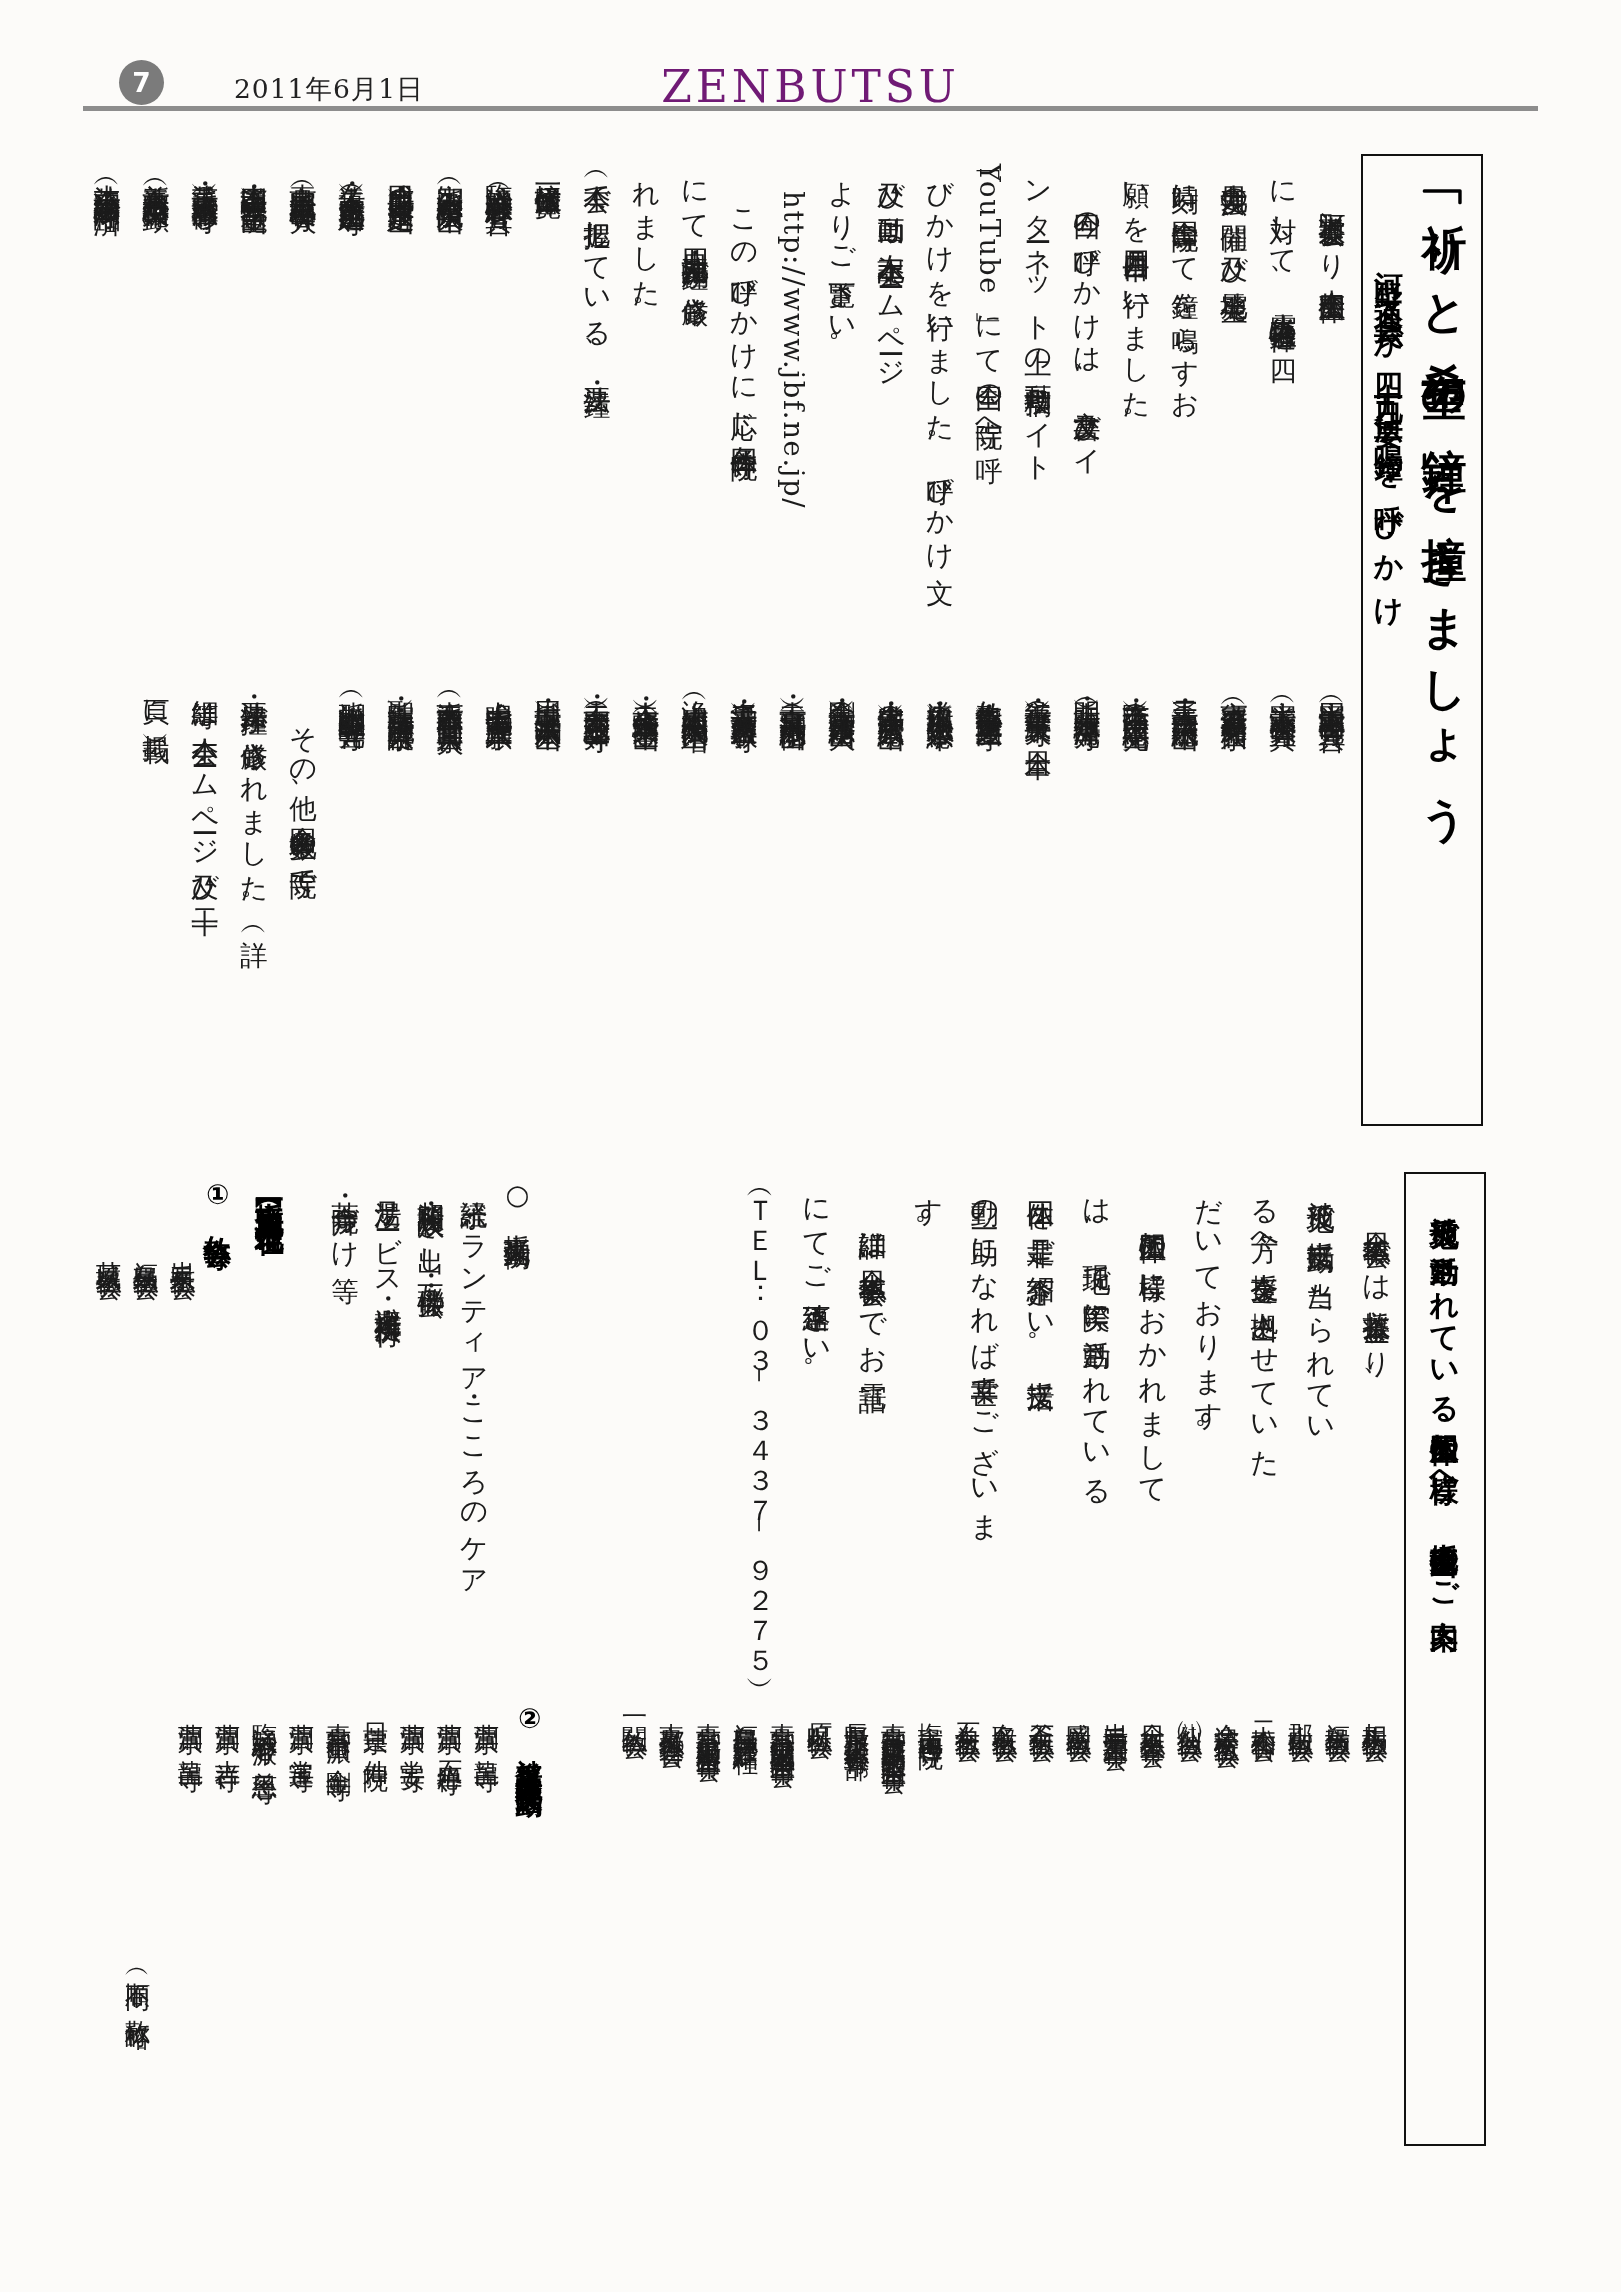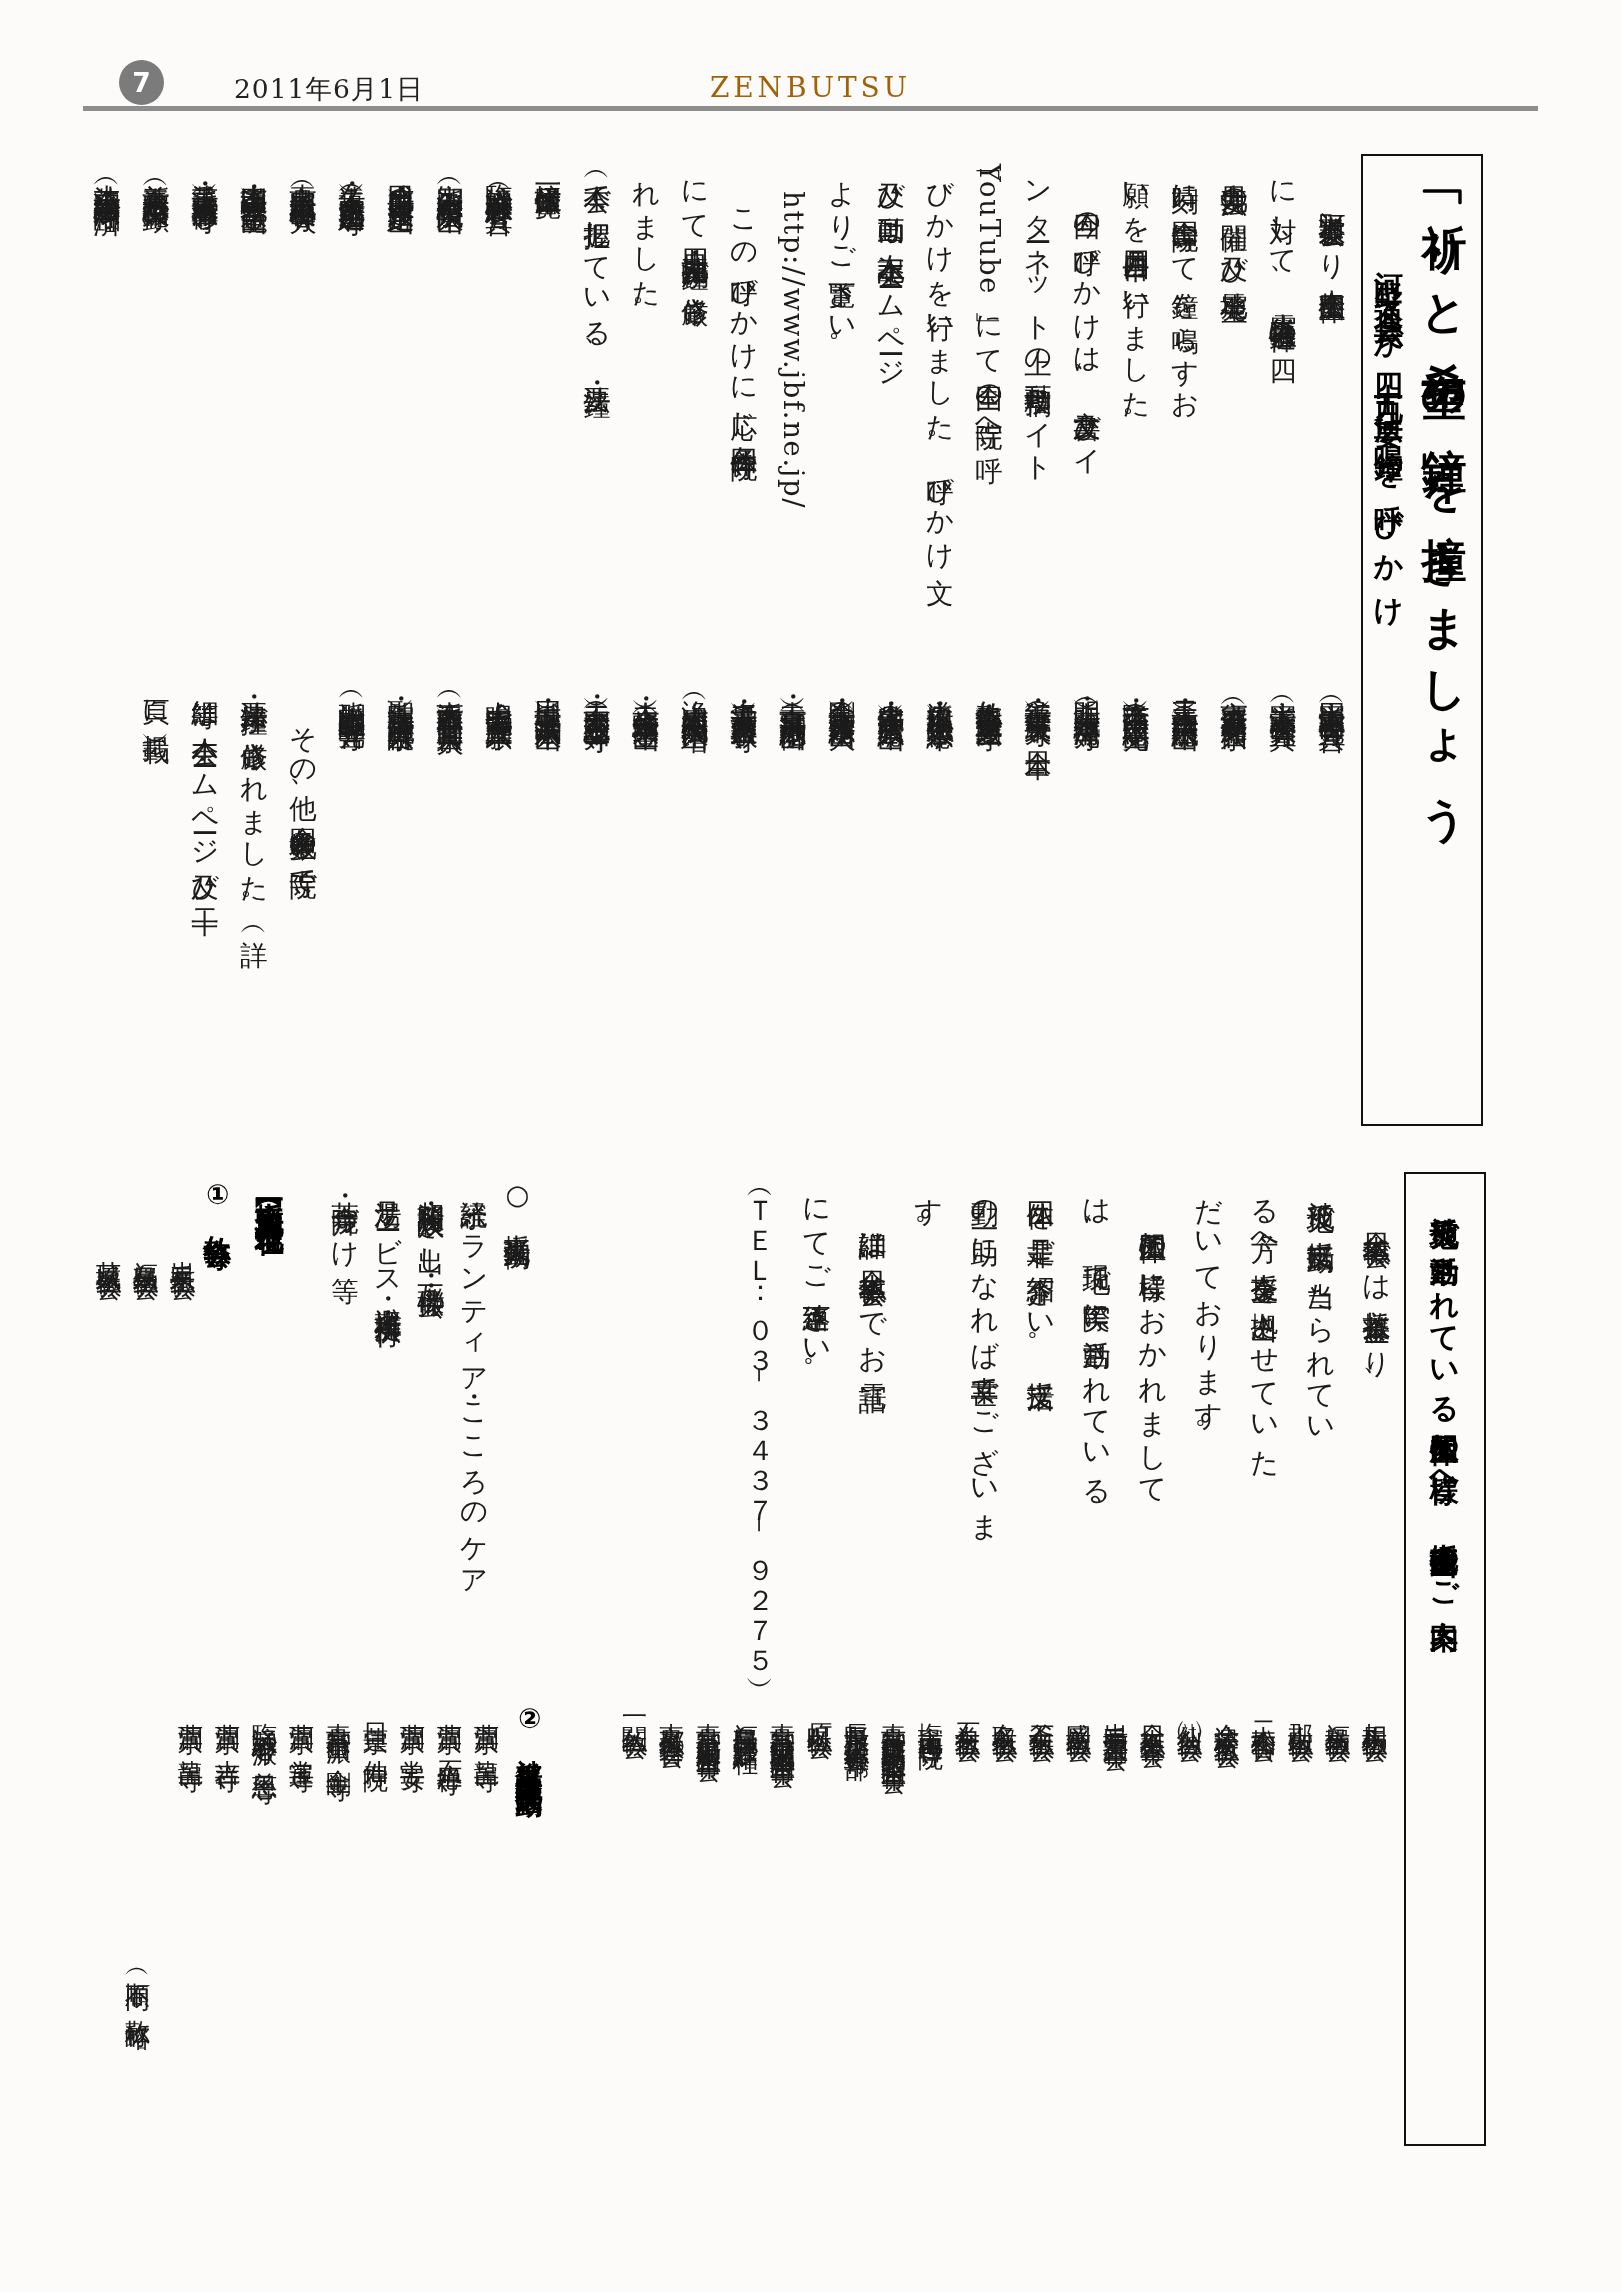--- a/index.html
+++ b/index.html
@@ -20,22 +20,22 @@
   }
   .pagenum-circle span{
     color:#ffffff;font-size:26.5px;font-weight:bold;
     font-family:"DejaVu Sans","Liberation Sans",sans-serif;
   }
   .issue-date{
     position:absolute;left:190px;top:71px;
     font-size:26.5px;letter-spacing:1px;color:#222;margin-left:44px;
   }
   .masthead{
-    position:absolute;left:50%;top:71px;transform:translateX(-50%);
-    font-size:28px;letter-spacing:3.9px;color:#a16207;
+    position:absolute;left:50%;top:61px;transform:translateX(-50%);
+    font-size:44px;letter-spacing:3.9px;color:#701a75;
   }
   .header-rule{
     position:absolute;left:83px;top:106px;width:1455px;height:4.9px;
     background:#8d8d8d;
   }
   
   .v{
     position:absolute;
     writing-mode:vertical-rl;
     text-orientation:mixed;

